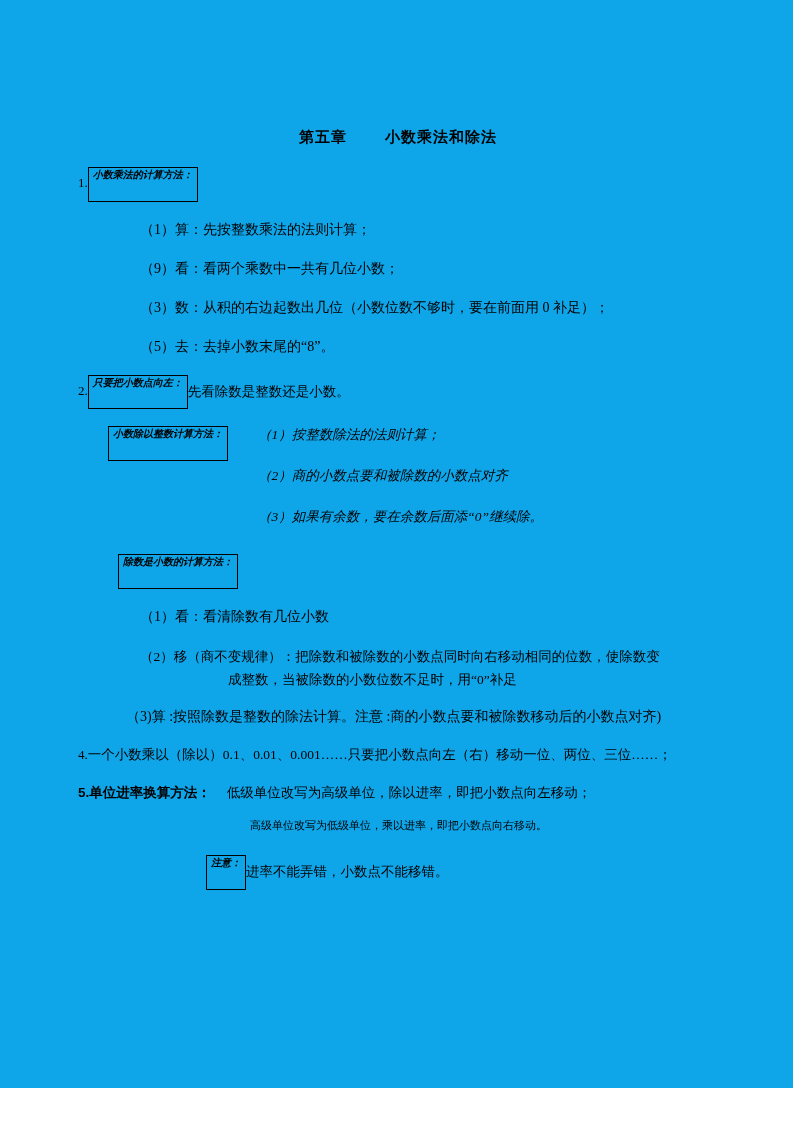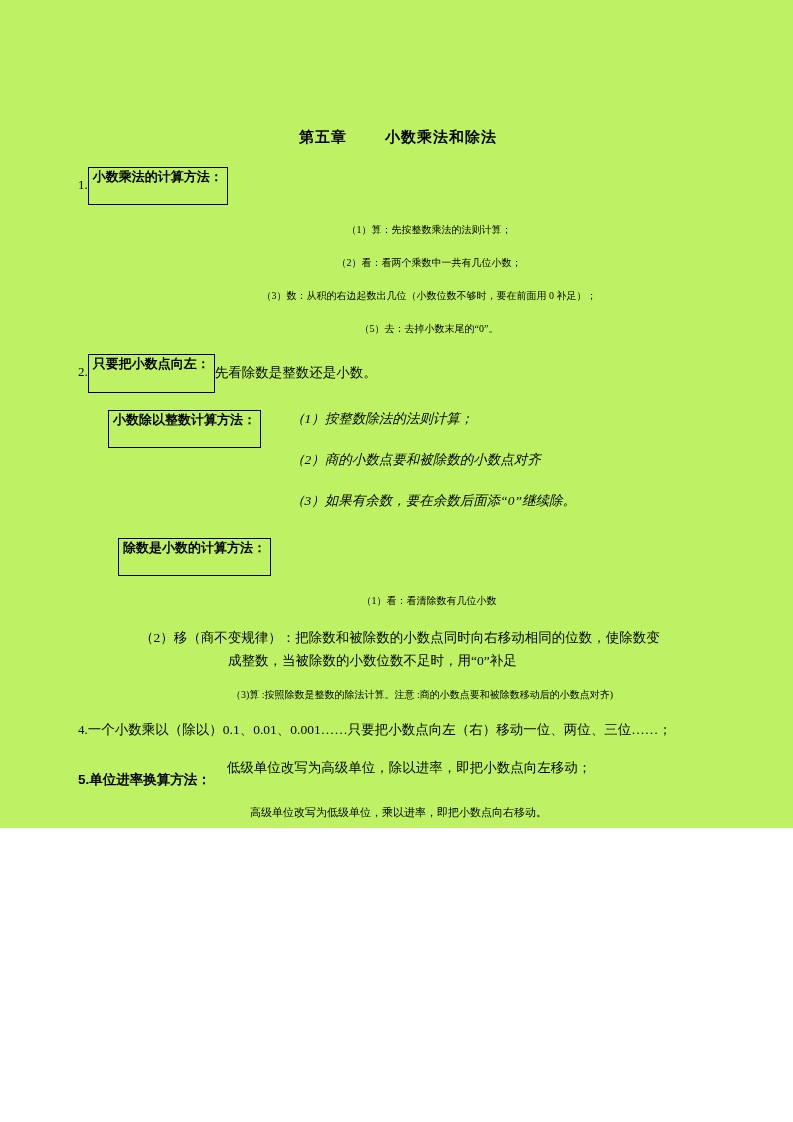--- a/index.html
+++ b/index.html
@@ -7,22 +7,22 @@
     padding: 0;
     background: #ffffff;
   }
   body {
     font-family: "Liberation Serif", serif;
     color: #000000;
   }
   .page {
     position: relative;
     width: 793px;
-    height: 828px;
-    background: #bef264;
+    height: 1088px;
+    background: #0ea5e9;
     overflow: hidden;
     box-sizing: border-box;
     padding: 0;
   }
   .content {
     position: absolute;
     left: 78px;
     top: 128px;
     width: 640px;
   }
@@ -53,38 +53,38 @@
     font-size: 13px;
     font-family: "Liberation Serif", serif;
   }
 
   
   .boxed {
     display: inline-block;
     border: 1.3px solid #000;
     padding: 1px 4px 19px 4px;
     font-weight: bold;
-    font-size: 13px;
+    font-size: 10px;
     font-family: "Liberation Sans", sans-serif;
     line-height: 1.25;
     vertical-align: middle;
+    font-style: italic;
   }
   .after-box {
     font-size: 13.5px;
     vertical-align: middle;
   }
 
   
   .item {
-    font-size: 10px;
+    font-size: 14px;
     margin: 0 0 18px 0;
     padding-left: 62px;
     line-height: 1.5;
     white-space: nowrap;
-    text-align: center;
   }
   .sub-block {
     margin: 0 0 10px 0;
   }
   .row-flex {
     display: flex;
     align-items: flex-start;
   }
   .row-flex .left-box {
     flex: 0 0 auto;
@@ -129,21 +129,20 @@
   .unit-row {
     display: flex;
     align-items: flex-start;
     margin: 0 0 16px 0;
   }
   .unit-row .lbl {
     flex: 0 0 auto;
     font-weight: bold;
     font-size: 13.5px;
     font-family: "Liberation Sans", sans-serif;
-    margin-top: 12px;
   }
   .unit-row .txt {
     flex: 1 1 auto;
     padding-left: 16px;
     font-size: 13.5px;
     white-space: nowrap;
   }
   .unit-second {
     padding-left: 172px;
     font-size: 11px;
@@ -163,23 +162,23 @@
 
     <div class="doc-title">
       <span>第五章</span><span class="gap"></span><span>小数乘法和除法</span>
     </div>
 
     <div class="line">
       <span class="num">1.</span><span class="boxed">小数乘法的计算方法：</span>
     </div>
 
     <div class="item">（1）算：先按整数乘法的法则计算；</div>
-    <div class="item">（2）看：看两个乘数中一共有几位小数；</div>
+    <div class="item">（9）看：看两个乘数中一共有几位小数；</div>
     <div class="item">（3）数：从积的右边起数出几位（小数位数不够时，要在前面用  0  补足）；</div>
-    <div class="item">（5）去：去掉小数末尾的“0”。</div>
+    <div class="item">（5）去：去掉小数末尾的“8”。</div>
 
     <div class="line">
       <span class="num">2.</span><span class="boxed">只要把小数点向左：</span><span class="after-box">先看除数是整数还是小数。</span>
     </div>
 
     <div class="row-flex sub-block">
       <div class="left-box">
         <span class="boxed">小数除以整数计算方法：</span>
       </div>
       <div class="right-items">

